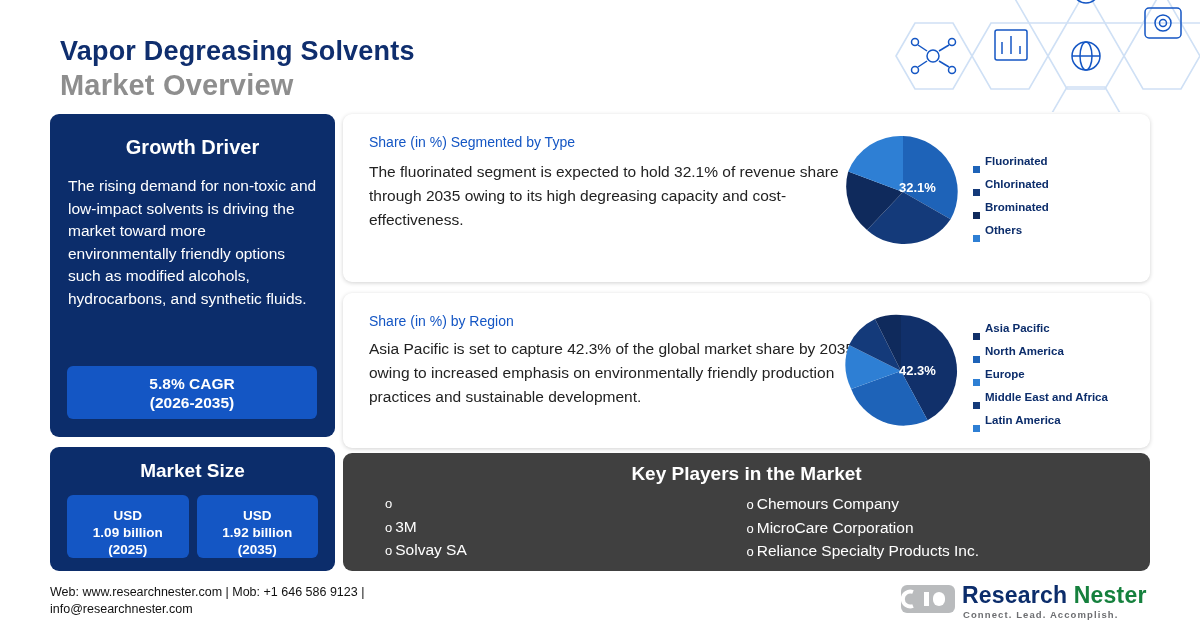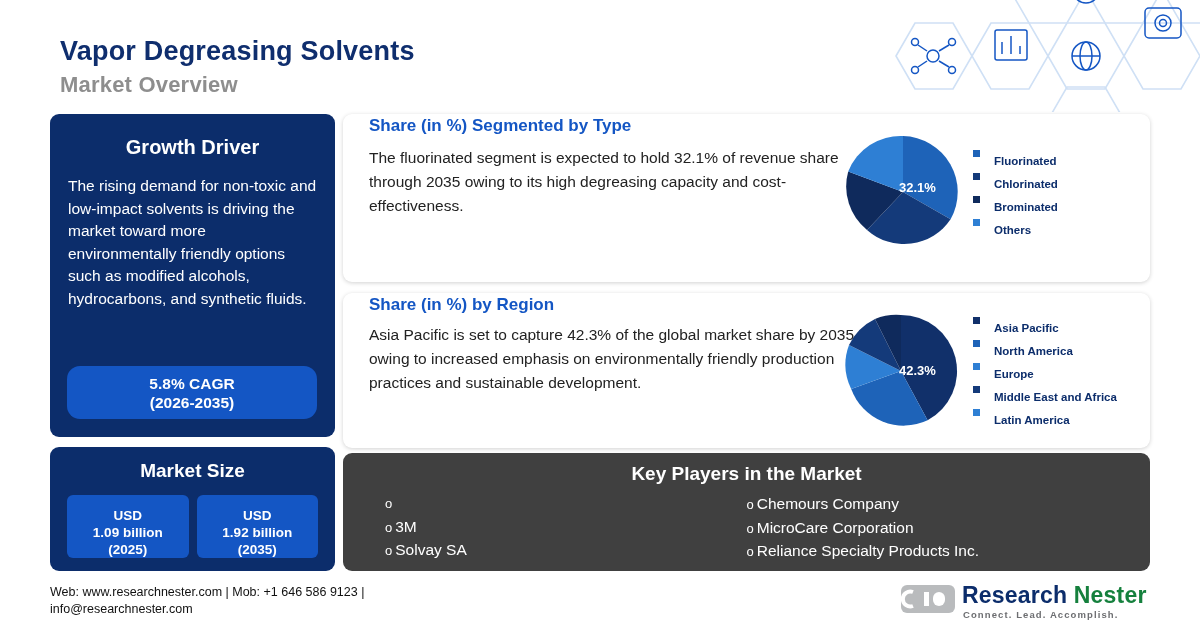--- a/index.html
+++ b/index.html
@@ -15,41 +15,41 @@
     background:#ffffff;
     box-sizing:border-box;
   }
   
   .title-wrap{position:absolute;left:60px;top:34px;}
   .title-main{
     font-size:27px;font-weight:bold;color:#0f2e6e;letter-spacing:.2px;
     line-height:34px;
   }
   .title-sub{
-    font-size:22px;font-weight:bold;color:#8e8e8e;letter-spacing:.2px;
+    font-size:29px;font-weight:bold;color:#8e8e8e;letter-spacing:.2px;
     line-height:34px;
   }
   
   .hex-deco{position:absolute;right:0;top:0;width:340px;height:112px;}
   
   .growth-card{
     position:absolute;left:50px;top:114px;width:285px;height:323px;
     background:#0c2d6b;border-radius:9px;
   }
   .growth-title{
     color:#ffffff;font-size:20px;font-weight:bold;text-align:center;
     margin-top:22px;
   }
   .growth-body{
     color:#ffffff;font-size:15.5px;line-height:22.5px;
     margin:16px 18px 0 18px;
   }
   .cagr-box{
     position:absolute;left:17px;bottom:18px;width:250px;height:53px;
-    background:#1456c4;border-radius:13px;
+    background:#1456c4;border-radius:6px;
     display:flex;align-items:center;justify-content:center;
   }
   .cagr-text{
     color:#ffffff;font-size:15.5px;font-weight:bold;text-align:center;
     line-height:19px;
   }
   .msize-card{
     position:absolute;left:50px;top:447px;width:285px;height:124px;
     background:#0c2d6b;border-radius:9px;
   }
@@ -68,39 +68,39 @@
     color:#ffffff;font-size:13.5px;font-weight:bold;text-align:center;line-height:17px;
   }
   
   .card{
     position:absolute;background:#ffffff;border-radius:9px;
     box-shadow:0 1px 4px rgba(0,0,0,.18);
   }
   #card-type{left:343px;top:114px;width:807px;height:168px;}
   #card-region{left:343px;top:293px;width:807px;height:155px;}
   .card-title{
-    color:#1456c4;font-size:17px;font-weight:bold;
-    margin:2px 0 0 26px;
+    color:#1456c4;font-size:14px;font-weight:normal;
+    margin:20px 0 0 26px;
   }
   .card-text{
     color:#222222;font-size:15.5px;line-height:24px;
     margin:10px 26px 0 26px;width:470px;
   }
   #card-region .card-text{margin-top:8px;width:500px;}
   
   .pie-wrap{position:absolute;}
   #pie-type{left:500px;top:18px;}
   #pie-region{left:498px;top:18px;}
   .legend{
     position:absolute;font-size:11.5px;color:#0c2d6b;font-weight:bold;
     line-height:23px;
   }
   #legend-type{left:630px;top:36px;}
   #legend-region{left:630px;top:24px;}
-  .legend-item{display:flex;align-items:flex-start;gap:14px;}
+  .legend-item{display:flex;align-items:flex-end;gap:5px;}
   .legend-sq{width:7px;height:7px;display:inline-block;}
   
   .players-card{
     position:absolute;left:343px;top:453px;width:807px;height:118px;
     background:#404040;border-radius:9px;
   }
   .players-title{
     color:#ffffff;font-size:19px;font-weight:bold;text-align:center;margin-top:10px;
   }
   .players-cols{

